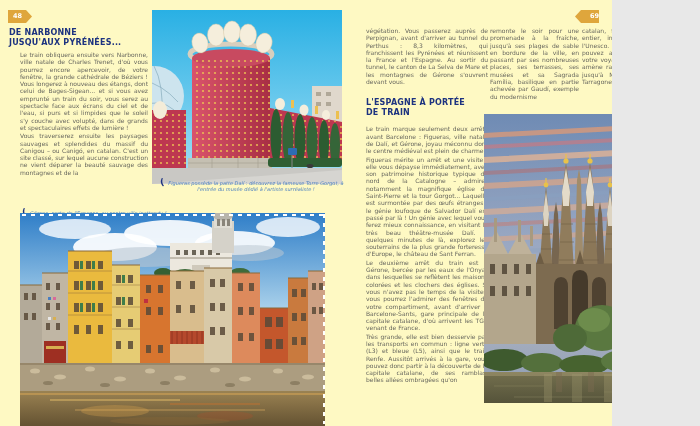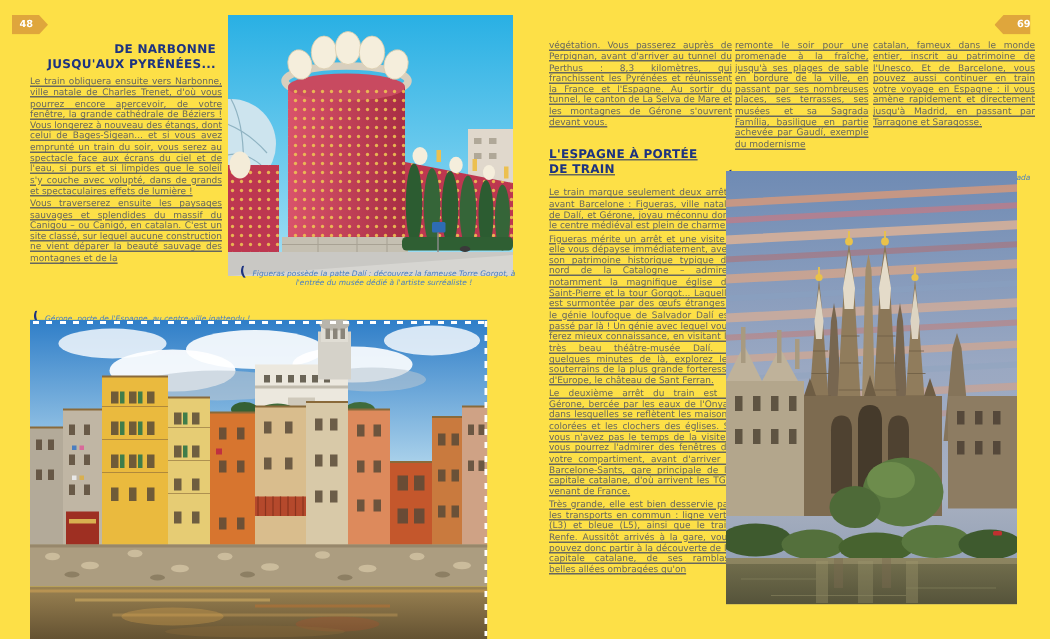--- a/index.html
+++ b/index.html
@@ -1,29 +1,29 @@
 <!DOCTYPE html>
 <html><head>
 <meta charset="utf-8">
 <style>
   html,body{margin:0;padding:0;background:#e8e8e8;}
-  #canvas{position:relative;width:700px;height:426px;background:#fde047;overflow:hidden;
+  #canvas{position:relative;width:612px;height:426px;background:#fef9c3;overflow:hidden;
           font-family:"DejaVu Sans",sans-serif;color:#67675e;}
   .abs{position:absolute;}
   
   .page-tag{position:absolute;top:10px;height:13px;background:#dfa63c;color:#fff;
             font-size:6.5px;font-weight:bold;line-height:13px;}
   .tag-left{left:8px;width:24px;padding-left:5px;
             clip-path:polygon(0 0,18px 0,24px 6.5px,18px 13px,0 13px);}
   .tag-right{right:8px;width:24px;text-align:right;padding-right:5px;
              clip-path:polygon(6px 0,24px 0,24px 13px,6px 13px,0 6.5px);}
   
   .heading{color:#1d3380;font-weight:bold;font-size:8px;line-height:9.5px;letter-spacing:.2px;}
   
-  .body-col{font-size:6px;line-height:7.3px;text-align:justify;color:#67675e;text-decoration:underline;}
+  .body-col{font-size:6px;line-height:7.3px;text-align:justify;color:#67675e;}
   .body-col p{margin:0 0 1px 0;}
   
   .caption{font-size:5px;line-height:6.3px;font-style:italic;color:#4a7fc0;}
   .hook{font-style:normal;color:#1d3380;font-size:9px;font-weight:bold;position:absolute;
         left:-8px;top:-1px;transform:rotate(-8deg);}
   .cap-wrap{position:relative;}
   
   .photo{position:absolute;overflow:hidden;}
   .photo svg{display:block;}
   .dash-h{position:absolute;top:1px;left:2px;right:2px;height:2px;
@@ -38,21 +38,21 @@
 
 <div id="canvas">
 
   <div class="page-tag tag-left">
     <span>48</span>
   </div>
   <div class="page-tag tag-right">
     <span>69</span>
   </div>
 
-  <div class="abs heading" style="left:9px;top:28px;width:135px;text-align:right;">
+  <div class="abs heading" style="left:9px;top:28px;width:135px;">
     <span>DE NARBONNE</span><br>
     <span>JUSQU'AUX PYRÉNÉES...</span>
   </div>
 
   <div class="abs body-col" style="left:20px;top:51px;width:128px;">
     <p>Le train obliquera ensuite vers Narbonne, ville natale de Charles Trenet, d'où vous pourrez encore apercevoir, de votre fenêtre, la grande cathédrale de Béziers ! Vous longerez à nouveau des étangs, dont celui de Bages-Sigean... et si vous avez emprunté un train du soir, vous serez au spectacle face aux écrans du ciel et de l'eau, si purs et si limpides que le soleil s'y couche avec volupté, dans de grands et spectaculaires effets de lumière !</p>
     <p>Vous traverserez ensuite les paysages sauvages et splendides du massif du Canigou – ou Canigó, en catalan. C'est un site classé, sur lequel aucune construction ne vient déparer la beauté sauvage des montagnes et de la</p>
   </div>
 
   <div class="photo" style="left:152px;top:10px;width:190px;height:174px;">

